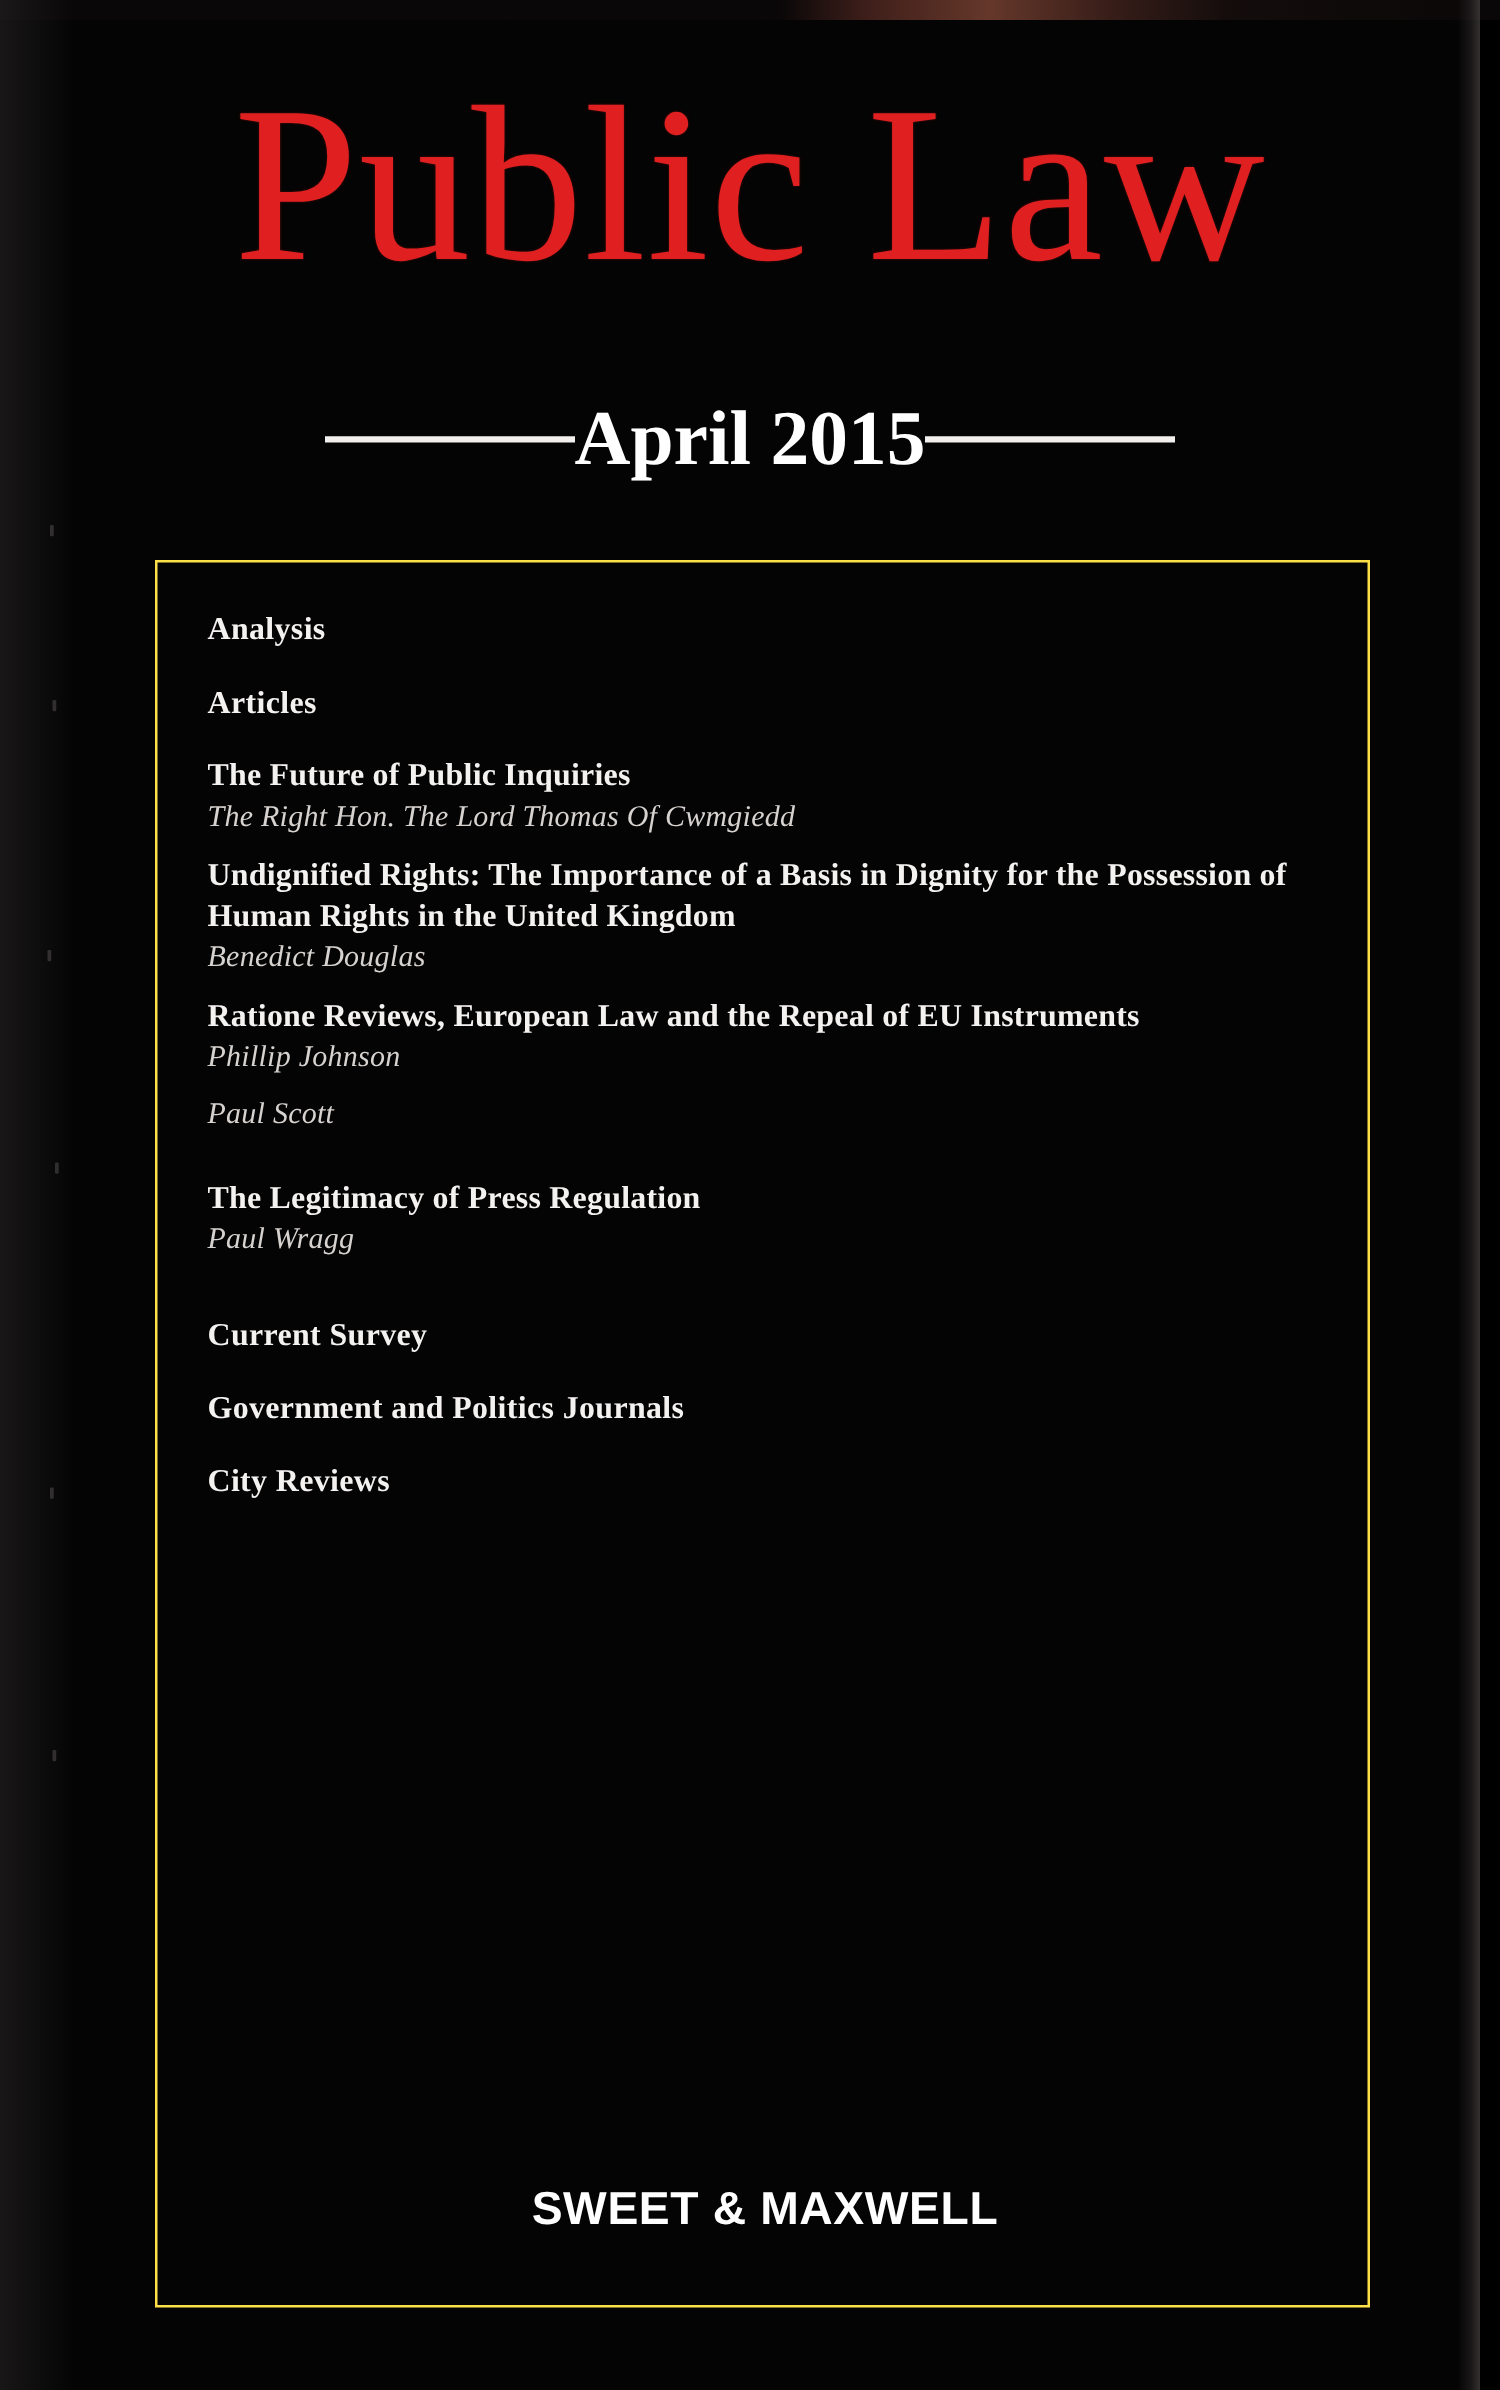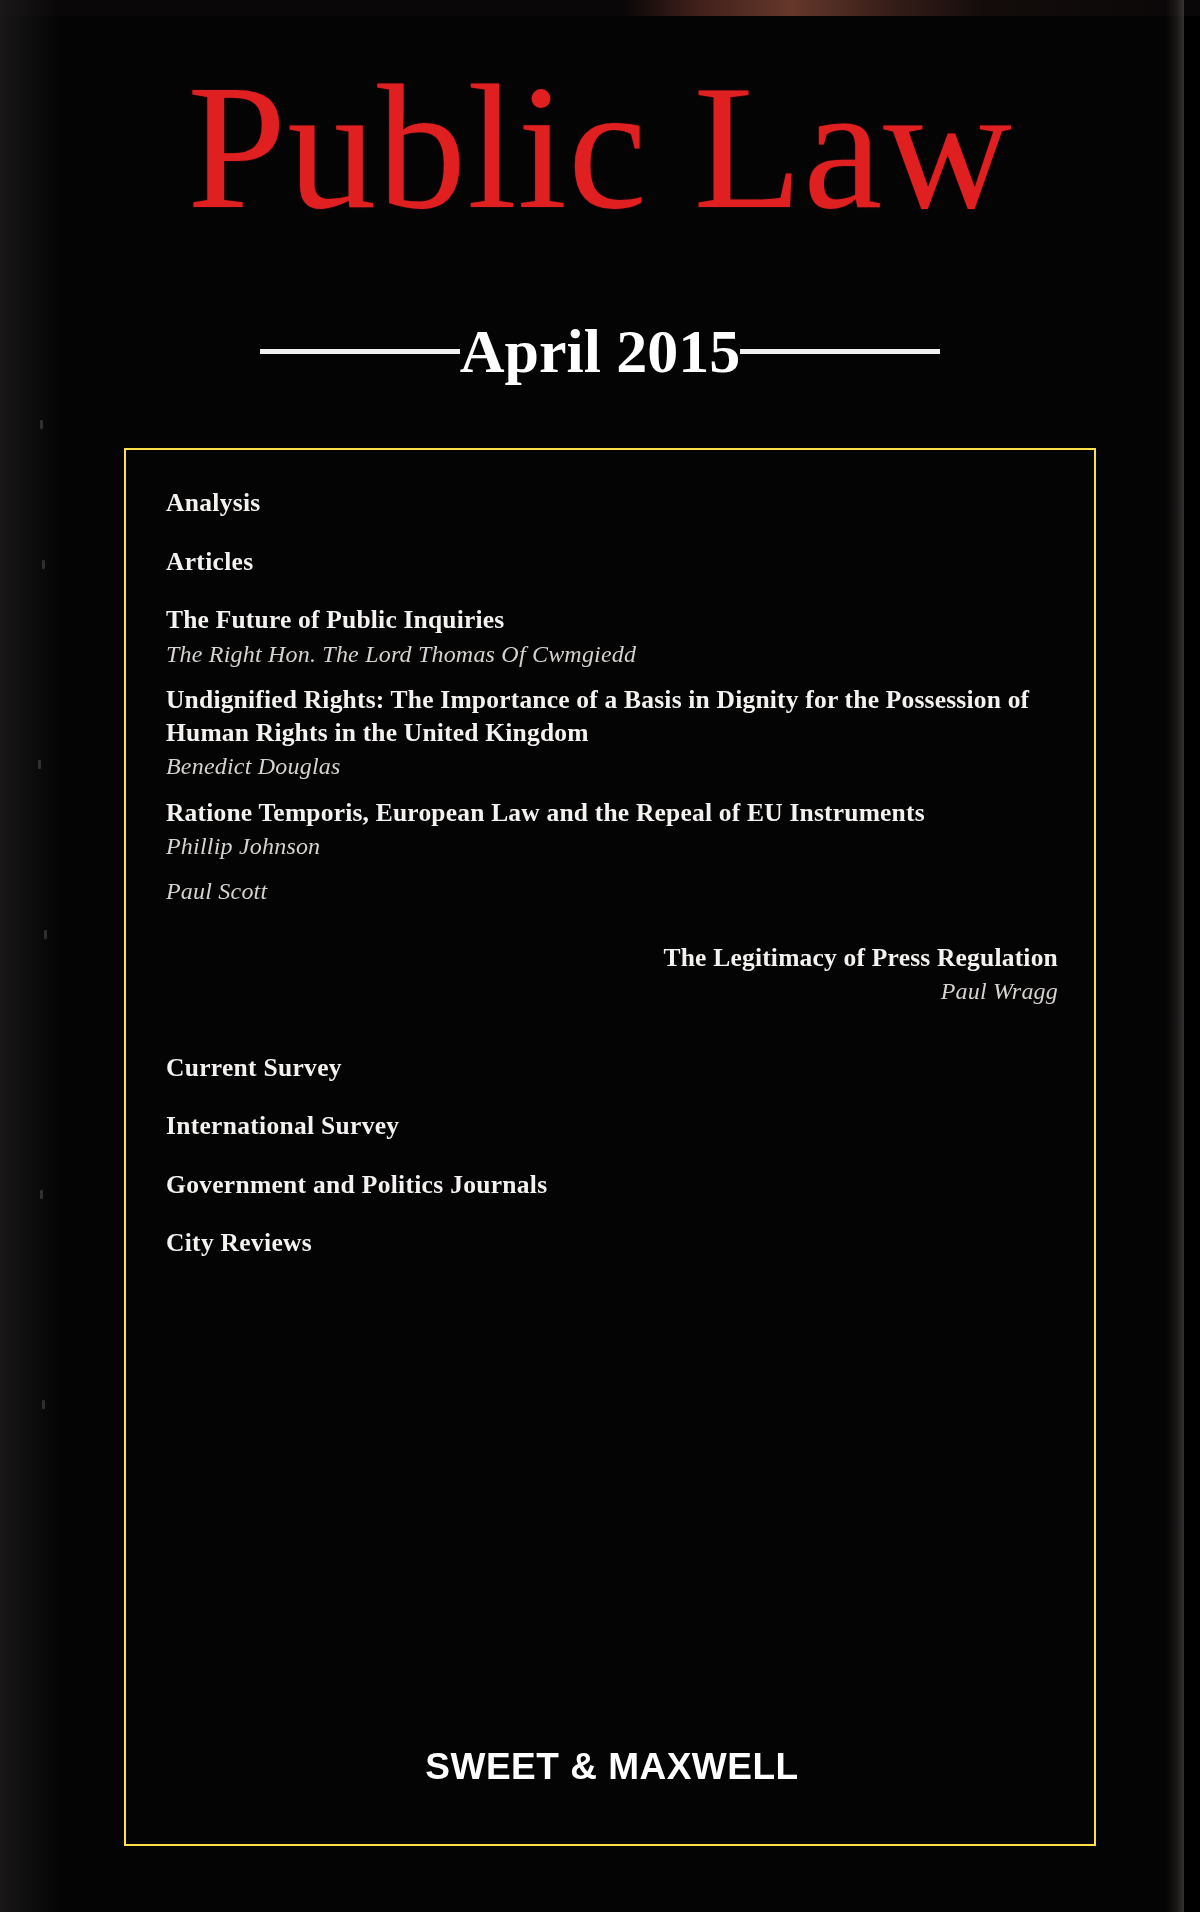--- a/index.html
+++ b/index.html
@@ -109,21 +109,20 @@
   }
 
   .entry {
     margin-bottom: 22px;
   }
   .entry.tight {
     margin-bottom: 14px;
   }
   .entry.gap-before {
     margin-top: 34px;
-    text-align: right;
   }
 
   .title {
     font-family: "Liberation Serif", serif;
     font-weight: 700;
     font-size: 25.5px;
     line-height: 1.28;
     color: #f4f2f0;
     letter-spacing: 0.2px;
   }
@@ -211,36 +210,35 @@
         <div class="title">The Future of Public Inquiries</div>
         <div class="author">The Right Hon. The Lord Thomas Of Cwmgiedd</div>
       </div>
 
       <div class="entry tight">
         <div class="title">Undignified Rights: The Importance of a Basis in Dignity for the Possession of Human Rights in the United Kingdom</div>
         <div class="author">Benedict Douglas</div>
       </div>
 
       <div class="entry tight">
-        <div class="title">Ratione Temporis, European Law and the Repeal of EU Instruments</div>
+        <div class="title">Ratione Reviews, European Law and the Repeal of EU Instruments</div>
         <div class="author">Phillip Johnson</div>
       </div>
 
       <div class="entry tight">
         <div class="author">Paul Scott</div>
       </div>
 
       <div class="entry gap-before">
         <div class="title">The Legitimacy of Press Regulation</div>
         <div class="author">Paul Wragg</div>
       </div>
 
       <div class="back-sections">
         <div class="section-head">Current Survey</div>
-        <div class="section-head">International Survey</div>
         <div class="section-head">Government and Politics Journals</div>
         <div class="section-head">City Reviews</div>
       </div>
 
     </div>
 
     <div class="publisher">SWEET &amp; MAXWELL</div>
   </div>
 
 </div>

